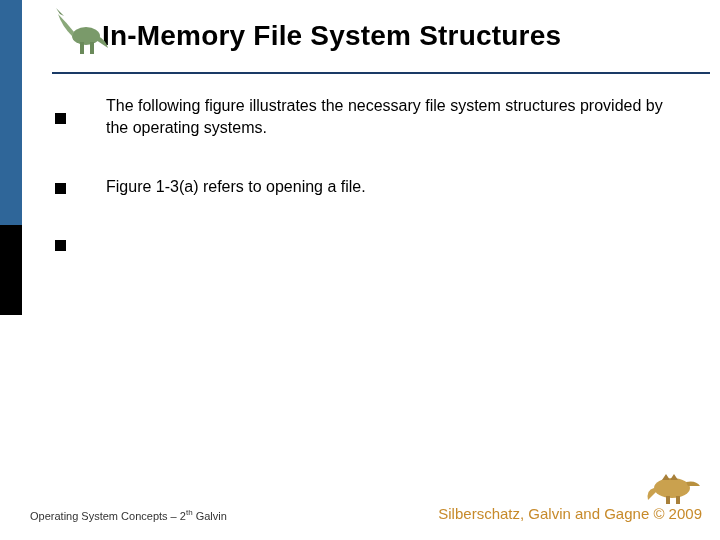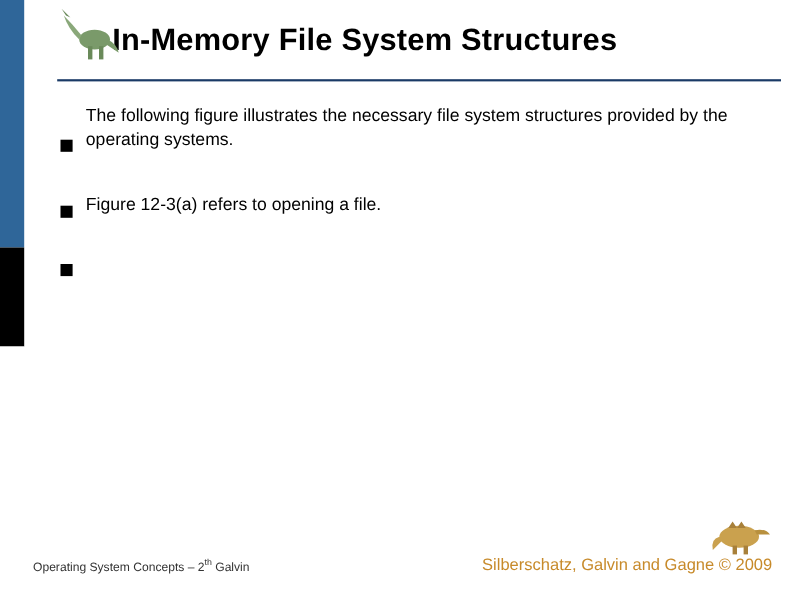--- a/index.html
+++ b/index.html
@@ -62,22 +62,23 @@
     height: 52px;
   }
   .content {
     position: absolute;
     left: 55px;
     top: 95px;
     width: 630px;
   }
   .bullet-item {
     display: flex;
-    align-items: flex-end;
+    align-items: center;
     margin-bottom: 38px;
+    gap: 28px;
   }
   .bullet-square {
     width: 11px;
     height: 11px;
     background: #000;
     flex: 0 0 11px;
     margin-top: 4px;
     margin-right: 12px;
   }
   .bullet-text {
@@ -132,21 +133,21 @@
   <hr class="title-rule">
 </div>
 
 <div class="content">
   <div class="bullet-item">
     <div class="bullet-square"></div>
     <div class="bullet-text">The following figure illustrates the necessary file system structures provided by the operating systems.</div>
   </div>
   <div class="bullet-item">
     <div class="bullet-square"></div>
-    <div class="bullet-text">Figure 12-3(a) refers to opening a file.</div>
+    <div class="bullet-text">Figure 1-3(a) refers to opening a file.</div>
   </div>
   <div class="bullet-item">
     <div class="bullet-square"></div>
   </div>
 </div>
 
 <svg class="footer-dino" viewBox="0 0 56 40">
   <ellipse cx="26" cy="22" rx="18" ry="10" fill="#caa14e"></ellipse>
   <path d="M8 22 Q0 24 2 34 Q8 28 12 24 Z" fill="#caa14e"></path>
   <path d="M40 16 Q50 14 54 20 Q48 20 42 20 Z" fill="#b8903e"></path>

